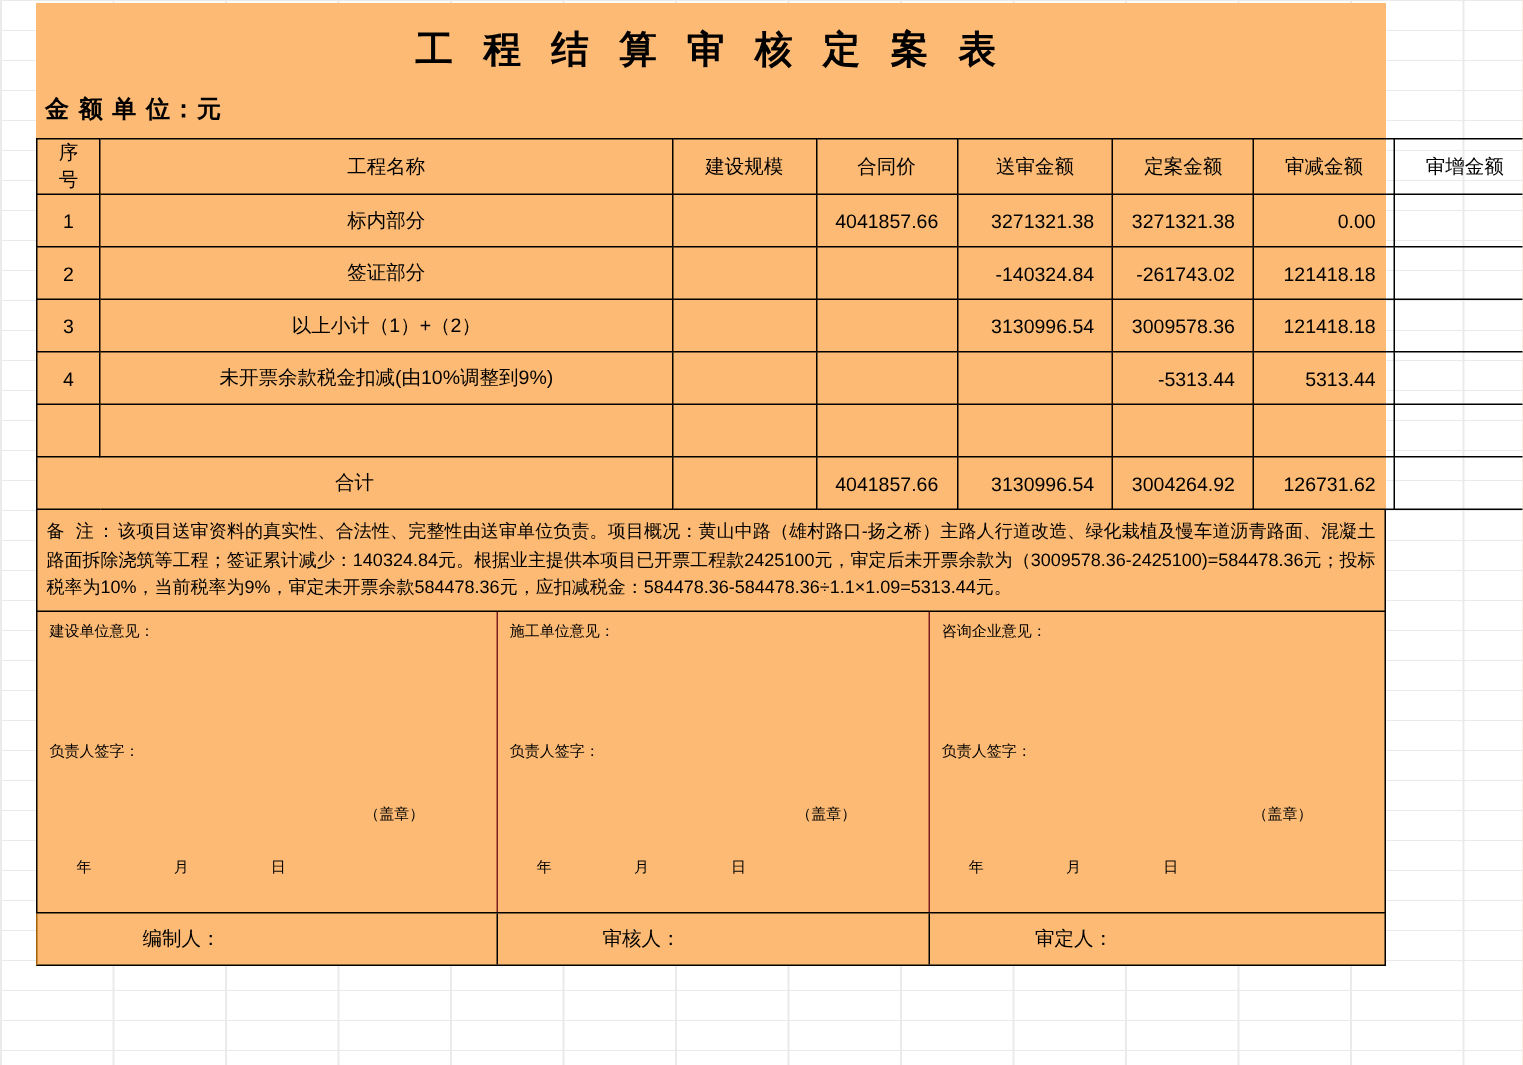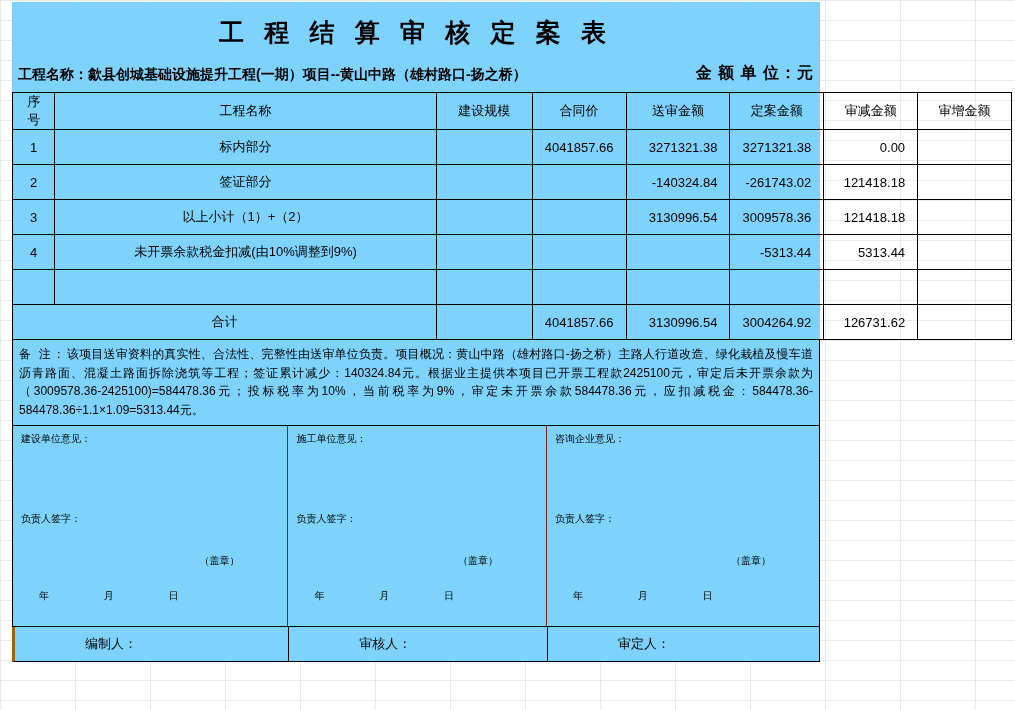--- a/index.html
+++ b/index.html
@@ -29,24 +29,24 @@
     width: 1015px;
     height: 710px;
     background-image:
       linear-gradient(to right, #d9d9d9 1px, transparent 1px),
       linear-gradient(to bottom, #d9d9d9 1px, transparent 1px);
     background-size: 75px 20px;
     opacity: 0.55;
   }
   .doc {
     position: absolute;
-    left: 12px;
+    left: 24px;
     top: 2px;
-    width: 808px;
-    background: #7dd3fc;
+    width: 900px;
+    background: #fdba74;
   }
   .title {
     text-align: center;
     font-size: 25px;
     font-weight: bold;
     letter-spacing: 7px;
     padding: 14px 0 12px 0;
     font-family: "Liberation Serif", "DejaVu Serif", serif;
   }
   .subhead {
@@ -138,21 +138,21 @@
     position: absolute;
     left: 0;
     right: 0;
     top: 163px;
     text-align: left;
     letter-spacing: 0;
   }
   .op-col .date span { margin: 0 26px; }
   .footer {
     display: flex;
-    border-left: 3px solid #a16207;
+    border-left: 1px solid #a16207;
     border-right: 1px solid #000000;
     border-bottom: 1px solid #000000;
     height: 34px;
   }
   .ft-col {
     box-sizing: border-box;
     display: flex;
     align-items: center;
     font-size: 13px;
     padding-left: 70px;
@@ -163,21 +163,20 @@
 <body>
 
 <div class="sheet">
   <div class="bg-grid"></div>
 
   <div class="doc">
 
     <div class="title">工 程 结 算 审 核 定 案 表</div>
 
     <div class="subhead">
-      <div>工程名称：歙县创城基础设施提升工程(一期）项目--黄山中路（雄村路口-扬之桥）</div>
       <div class="unit">金 额 单 位：元</div>
     </div>
 
     <table class="main">
       <colgroup>
         <col style="width:42px">
         <col style="width:378px">
         <col style="width:95px">
         <col style="width:93px">
         <col style="width:103px">

